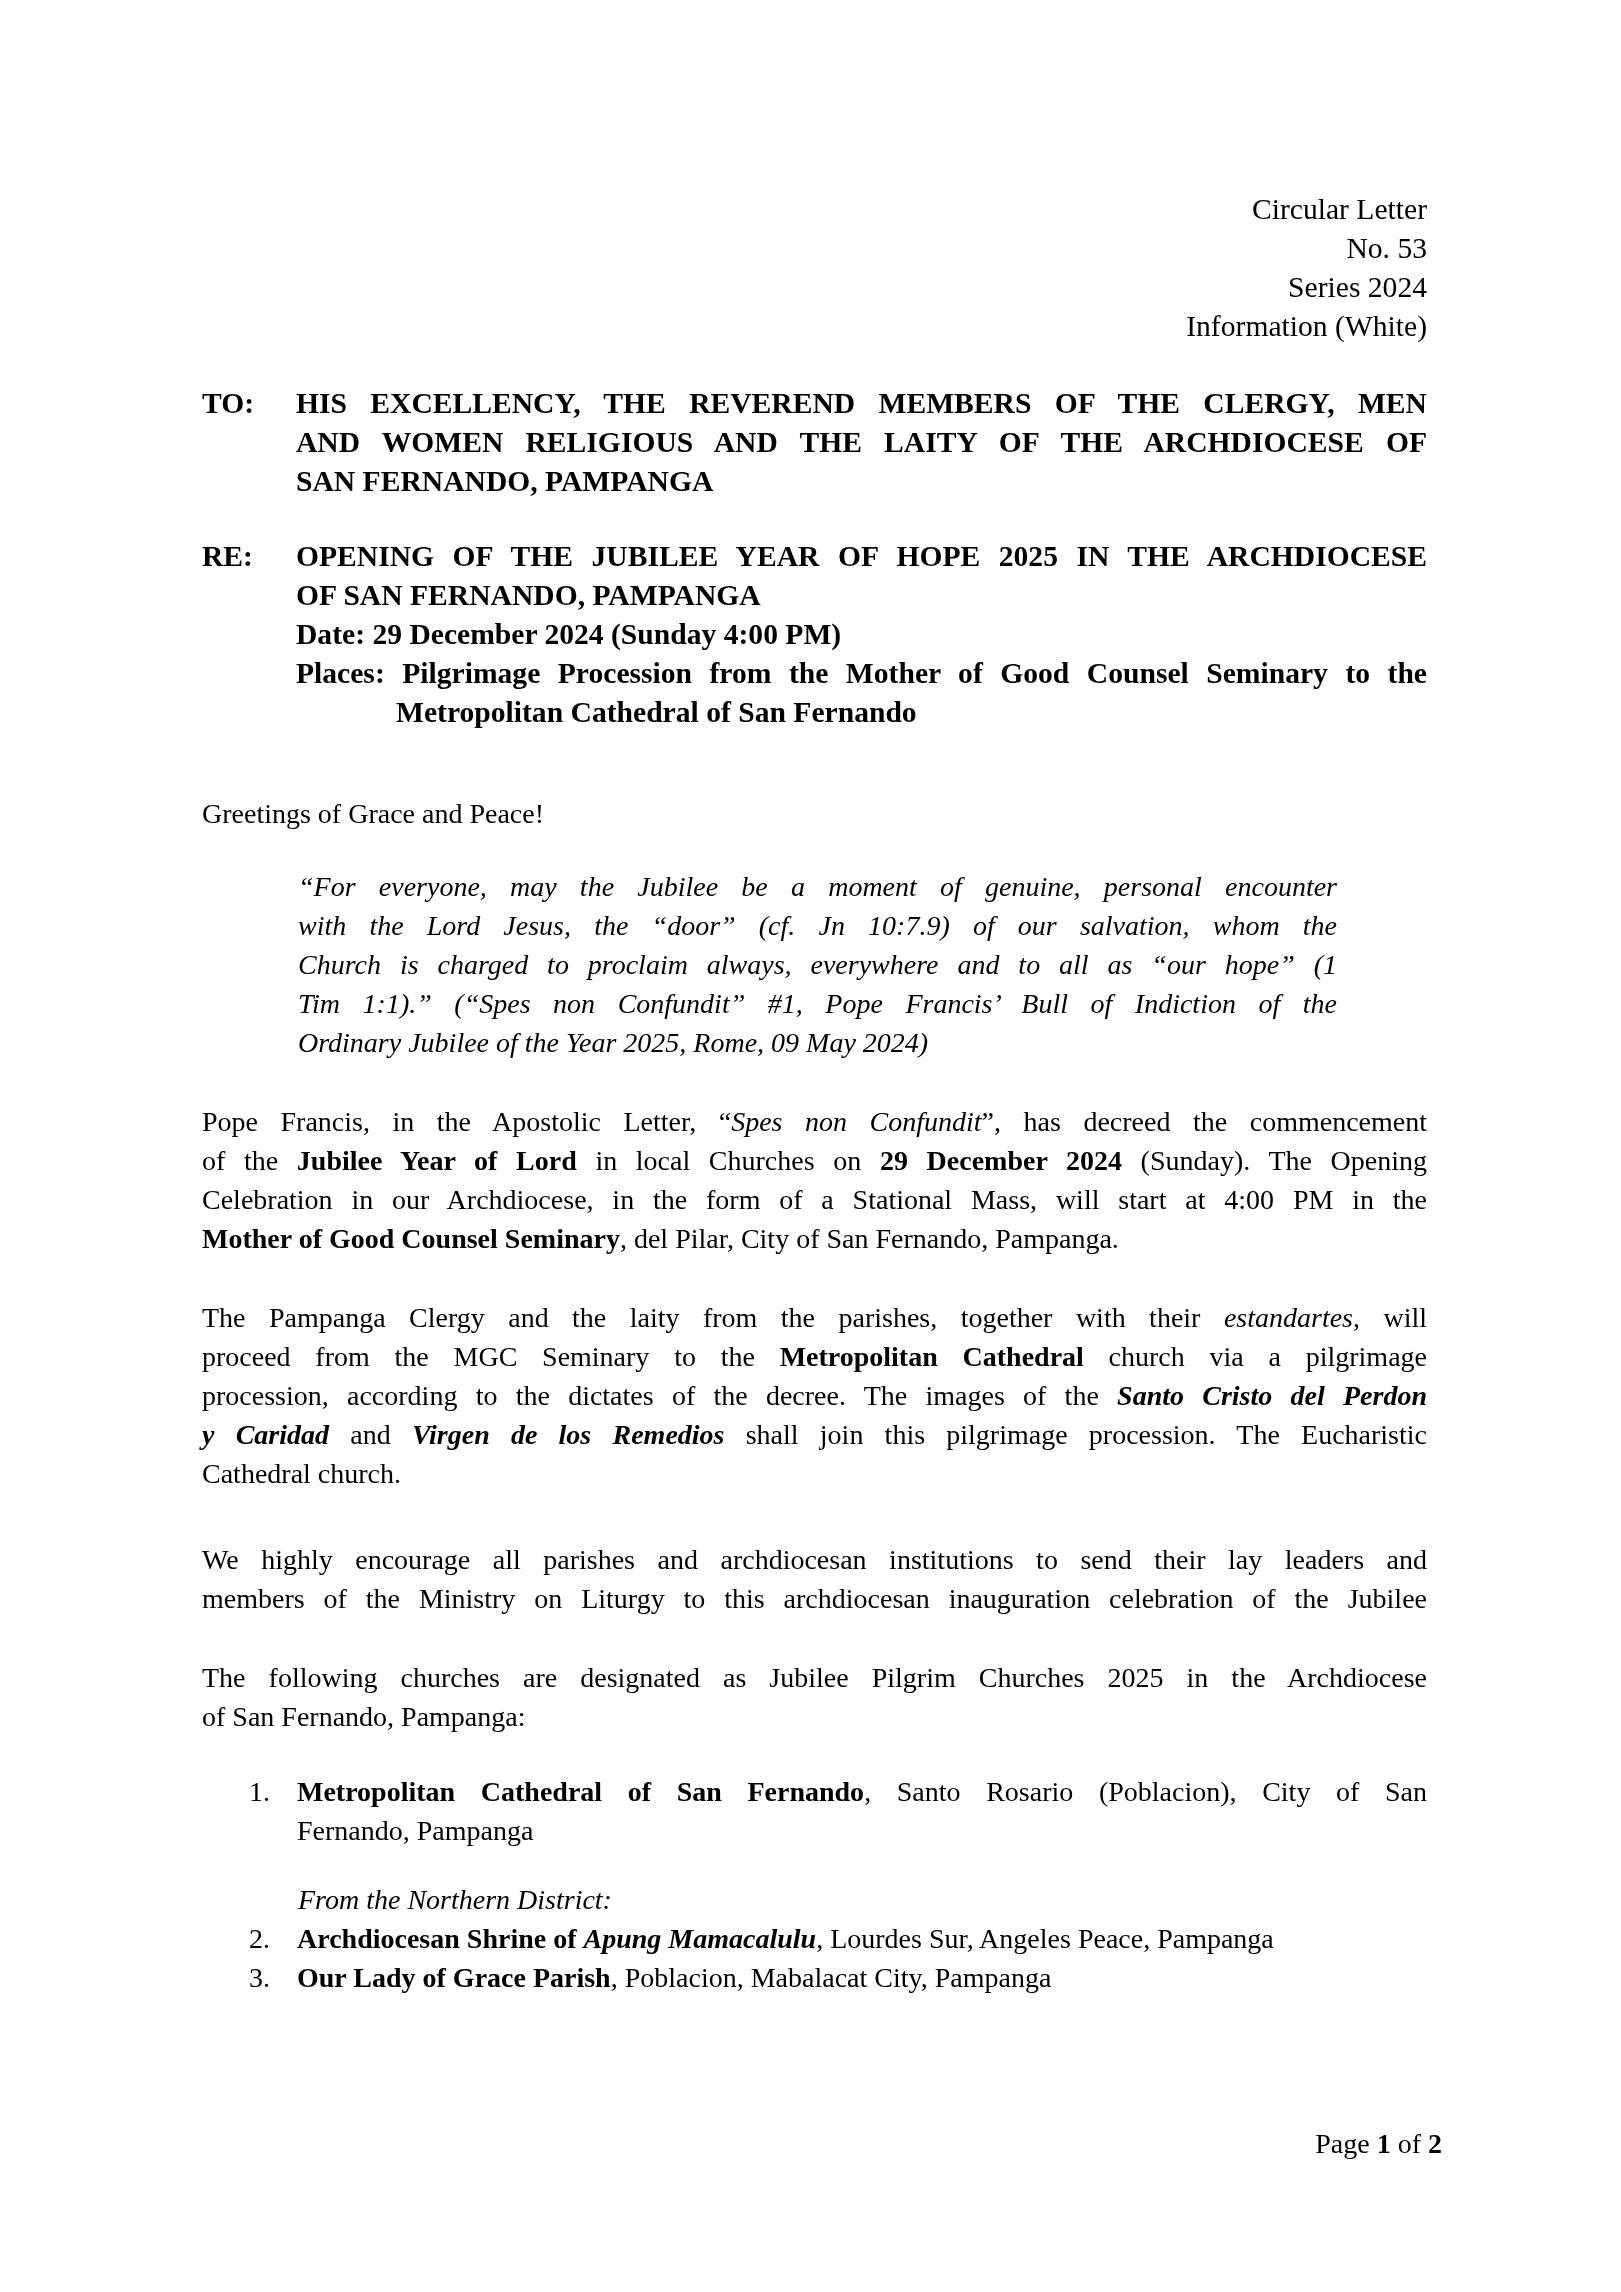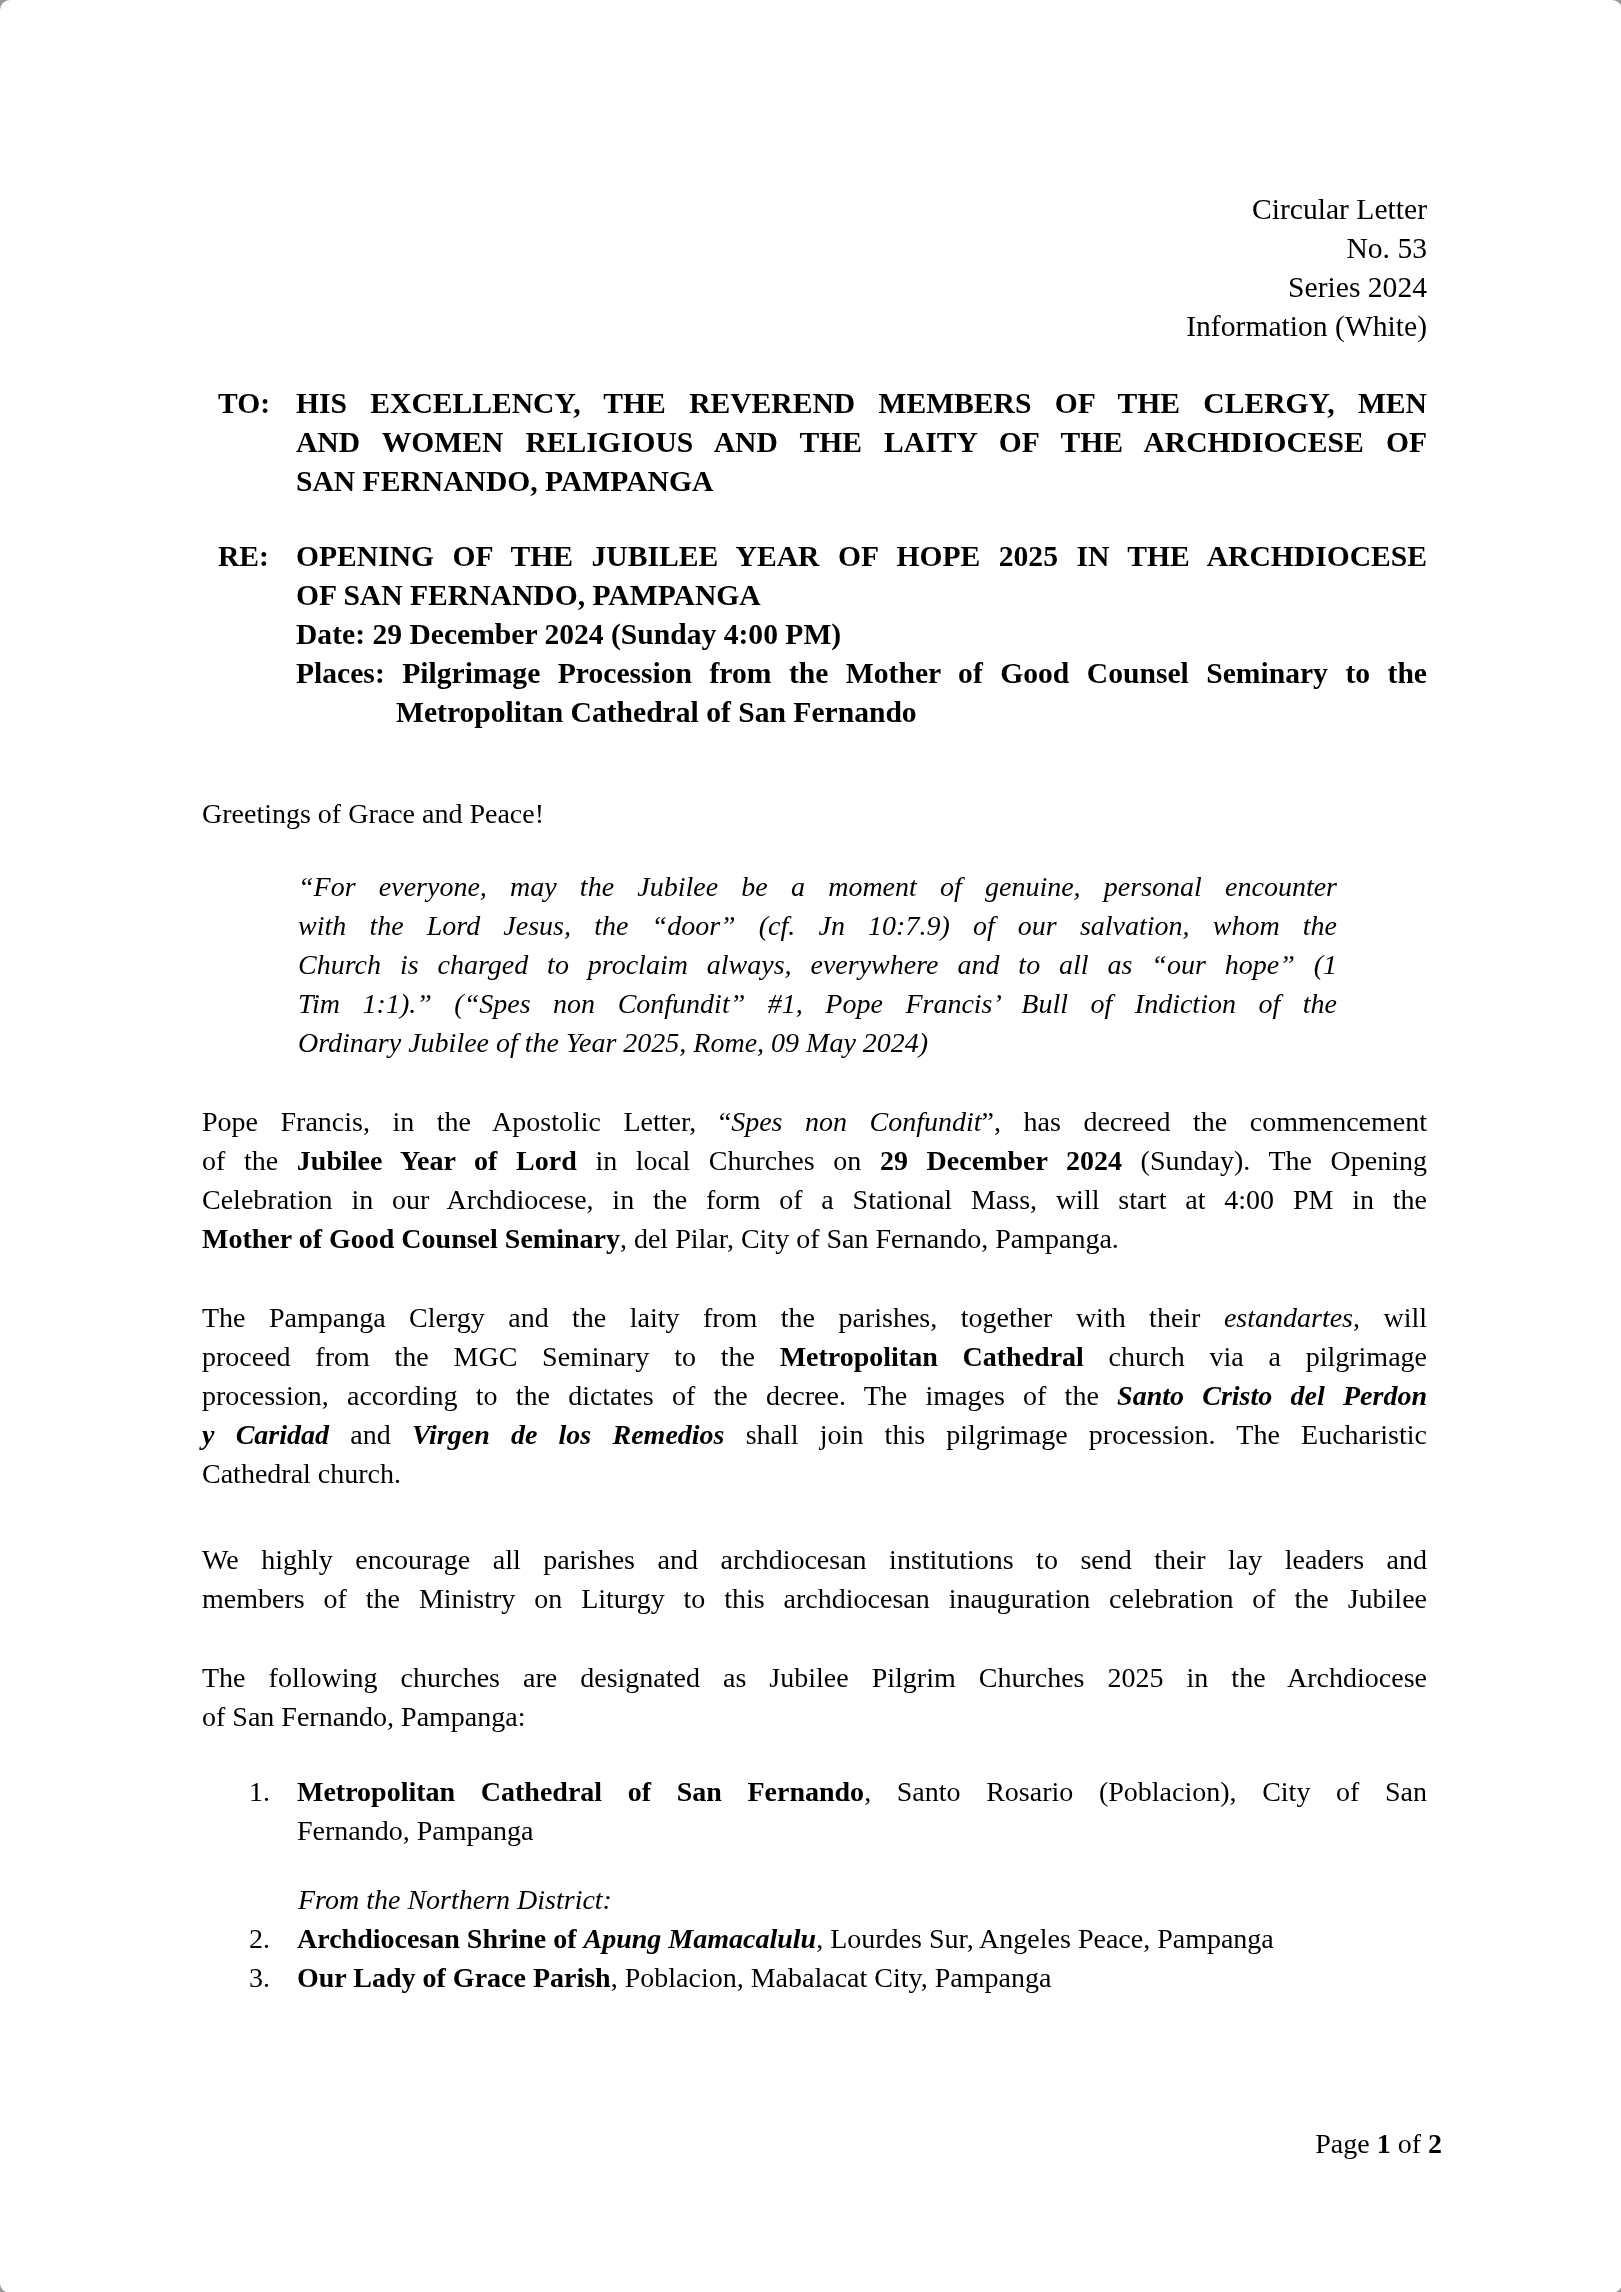--- a/index.html
+++ b/index.html
@@ -5,21 +5,20 @@
   html, body { margin: 0; padding: 0; background: #9a9a9a; }
   .page {
     position: relative;
     width: 1622px;
     height: 2293px;
     margin: 0 auto;
     background: #ffffff;
     color: #000000;
     font-family: "Liberation Serif", "DejaVu Serif", serif;
     overflow: hidden;
-    border-radius: 10px;
   }
   .content {
     position: absolute;
     left: 202px;
     top: 190px;
     width: 1225px;
   }
   .b { font-weight: 700; }
   .i { font-style: italic; }
   .ln { line-height: 39px; }
@@ -31,21 +30,21 @@
     line-height: 39px;
   }
 
   .meta {
     position: relative;
     padding-left: 94px;
     font-weight: 700;
     font-size: 29.6px;
     line-height: 39px;
   }
-  .meta-label { position: absolute; left: 16px; top: 0; line-height: 39px; }
+  .meta-label { position: absolute; left: 0; top: 0; line-height: 39px; }
   .to-block { margin-top: 38px; }
   .re-block { margin-top: 36px; }
   .indent2 { padding-left: 100px; }
 
   .body-text { font-size: 28px; line-height: 39px; }
   .greeting { margin-top: 62px; }
   .quote {
     margin: 34px 90px 0 96px;
     font-style: italic;
   }

